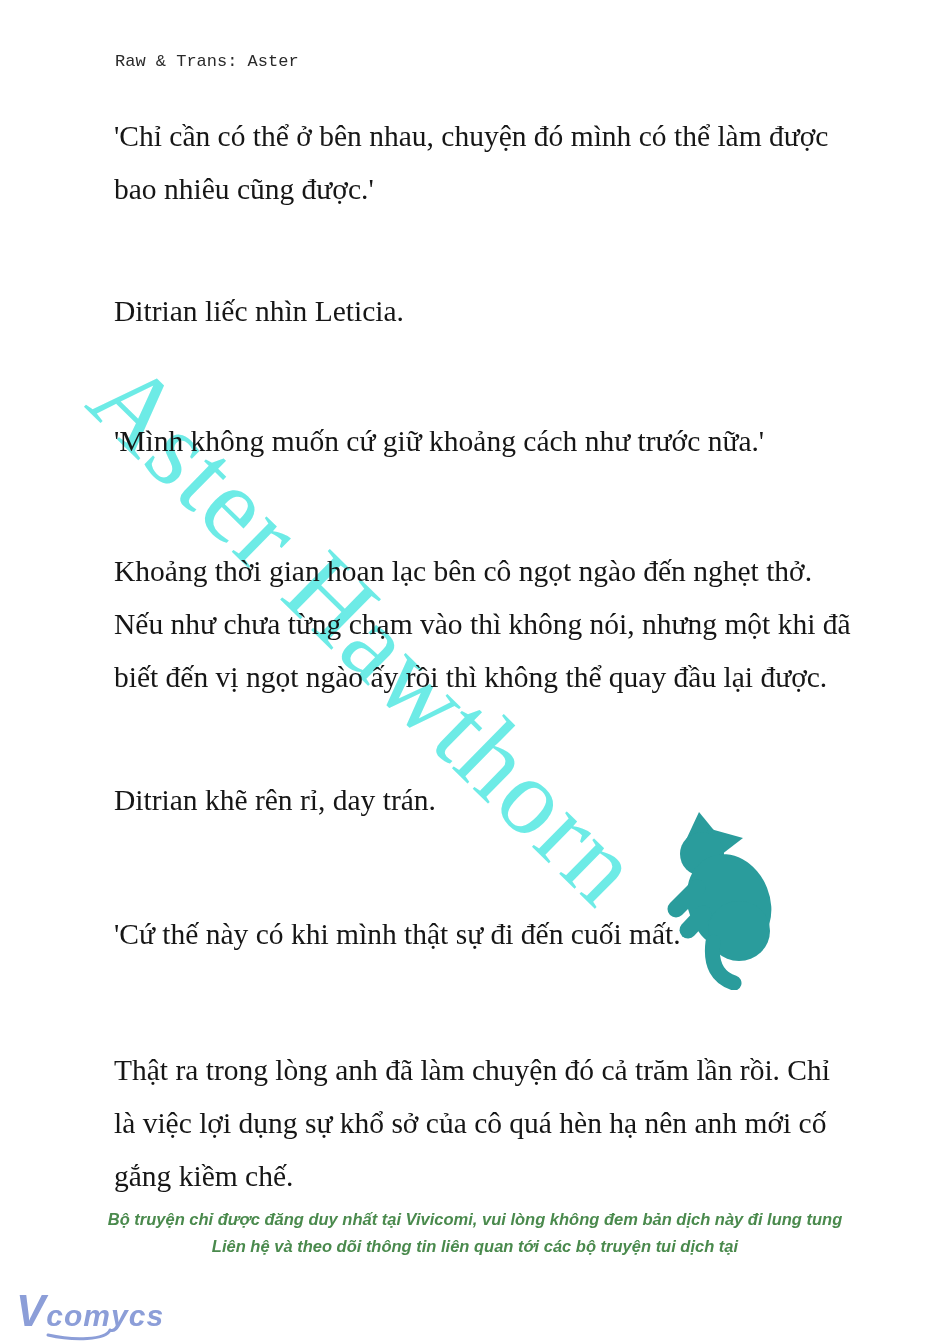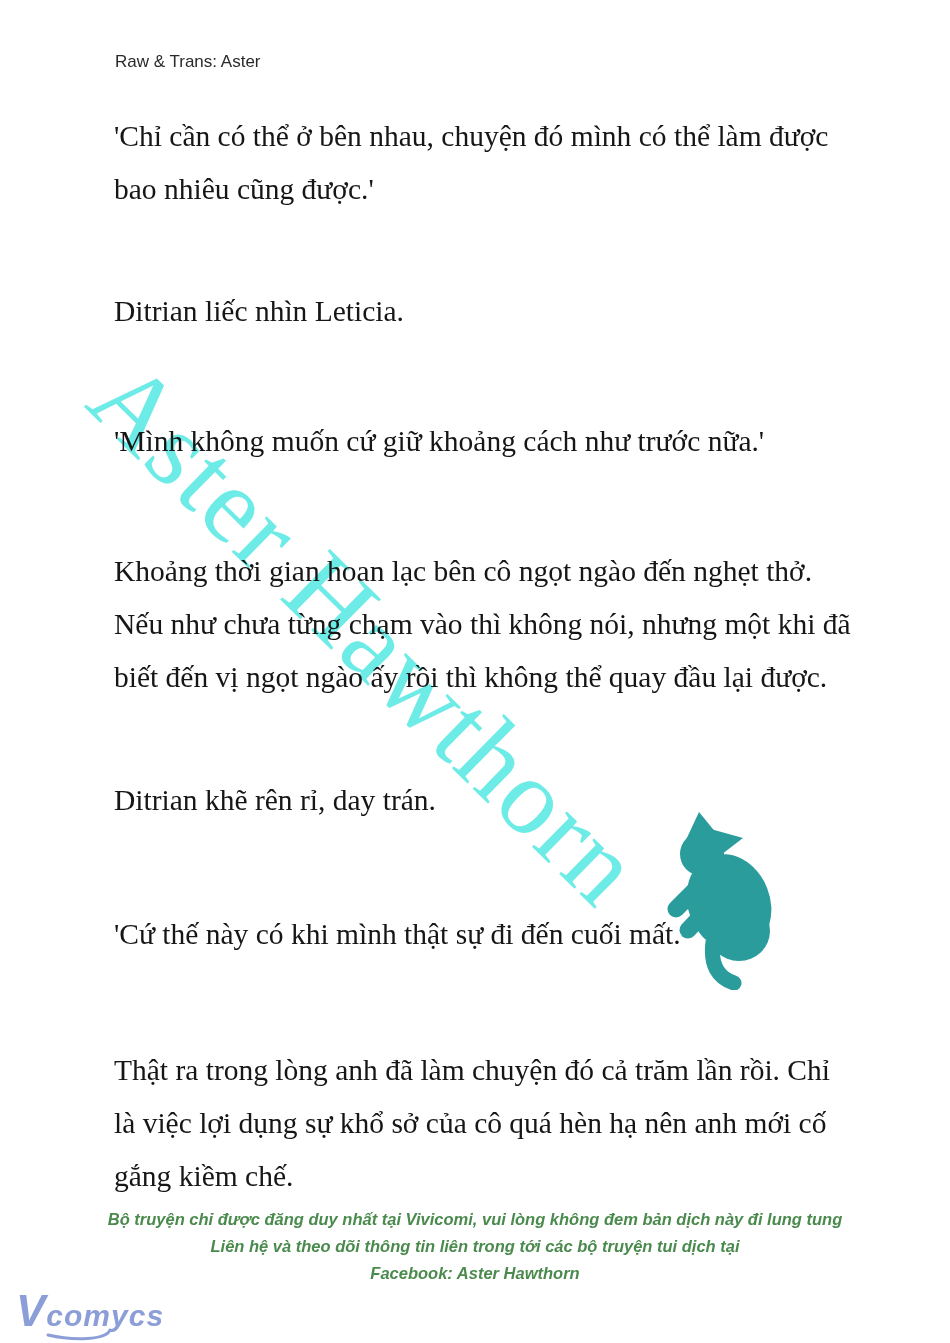--- a/index.html
+++ b/index.html
@@ -24,21 +24,21 @@
     transform: rotate(44.5deg);
     transform-origin: 0 0;
     white-space: nowrap;
     z-index: 1;
   }
 
   .header-credit {
     position: absolute;
     left: 115px;
     top: 52px;
-    font-family: Liberation Sans, sans-serif;
+    font-family: Liberation Mono, monospace;
     font-size: 17px;
     color: #2a2a2a;
     z-index: 3;
   }
 
   .para {
     position: absolute;
     left: 114px;
     width: 840px;
     font-size: 29.5px;
@@ -147,22 +147,21 @@
     <ellipse class="fill-part" cx="76" cy="123" rx="31" ry="30"></ellipse>
 
     <path class="stroke-part" d="M 34 80 L 13 101" stroke-width="17"></path>
     <path class="stroke-part" d="M 40 106 L 25 122" stroke-width="17"></path>
 
     <path class="stroke-part" d="M 50 134 C 47 157, 55 170, 71 175" stroke-width="15"></path>
   </svg>
 
   <div class="footer-note">
     <div>Bộ truyện chỉ được đăng duy nhất tại Vivicomi, vui lòng không đem bản dịch này đi lung tung</div>
-    <div>Liên hệ và theo dõi thông tin liên trong tới các bộ truyện tui dịch tại</div>
-    <div>Facebook: Aster Hawthorn</div>
+    <div>Liên hệ và theo dõi thông tin liên quan tới các bộ truyện tui dịch tại</div>
   </div>
 
   <div class="vcomycs-logo">Vcomycs</div>
   <svg class="logo-swash" width="86" height="14" viewBox="0 0 86 14" aria-hidden="true">
     <path d="M 66 2 C 62 12, 30 13, 4 7"></path>
   </svg>
 
 </div>
 
 </body></html>

